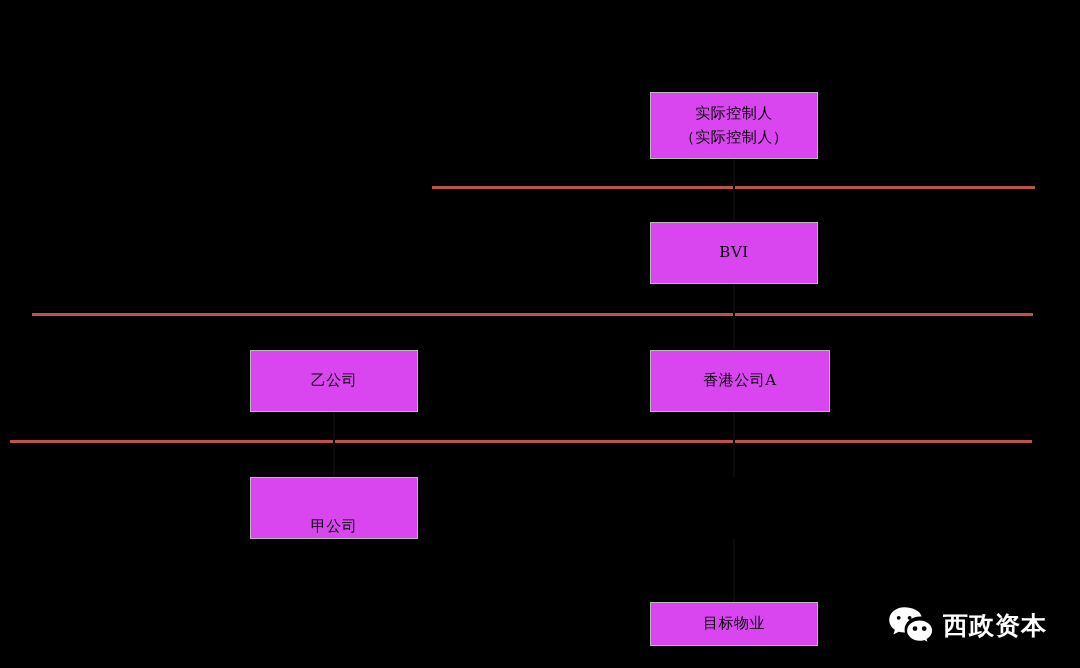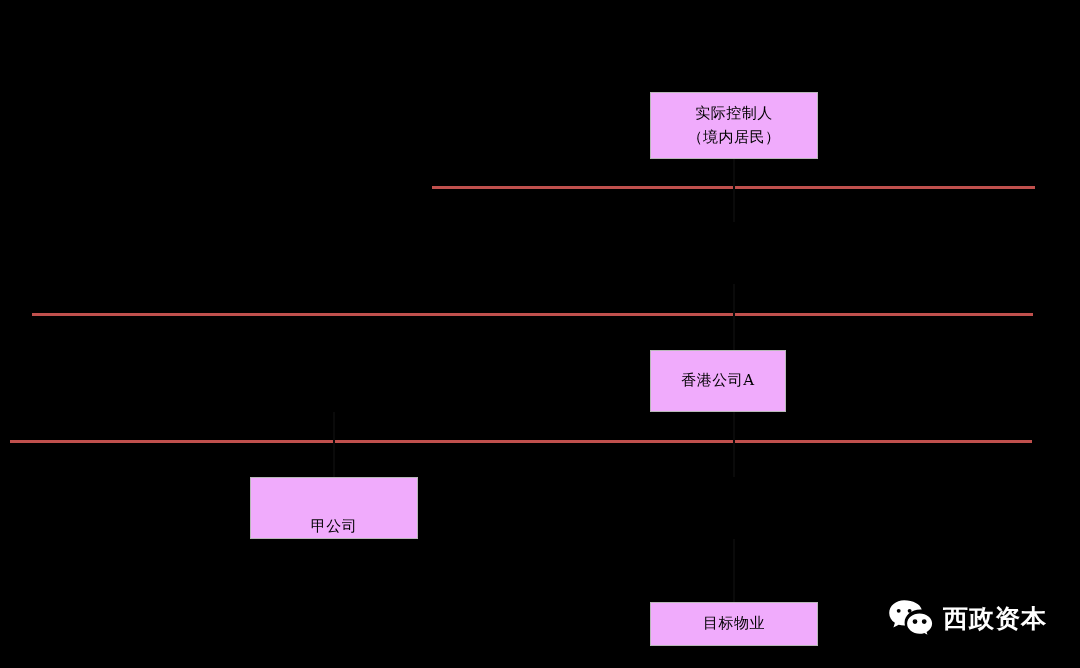--- a/index.html
+++ b/index.html
@@ -12,21 +12,21 @@
     width: 1080px;
     height: 668px;
     background: #000000;
     overflow: hidden;
     font-family: "DejaVu Sans", "Liberation Sans", sans-serif;
   }
 
   
   .node {
     position: absolute;
-    background: #f0abfc;
+    background: #d946ef;
     border: 1px solid #b8b8b8;
     box-sizing: border-box;
     display: flex;
     flex-direction: column;
     align-items: center;
     justify-content: center;
     color: #000000;
     font-family: "DejaVu Serif", "Liberation Serif", serif;
     font-size: 15px;
     line-height: 1.55;
@@ -50,20 +50,21 @@
     background: #0a0a0a;
     width: 2px;
   }
 
   
   #watermark {
     position: absolute;
     display: flex;
     align-items: center;
     gap: 9px;
+    margin-top: 7px;
   }
   #watermark .wm-text {
     color: #ffffff;
     font-family: "DejaVu Sans", "Liberation Sans", sans-serif;
     font-size: 25px;
     font-weight: 700;
     letter-spacing: 1px;
     white-space: nowrap;
   }
   .wechat-icon {
@@ -82,26 +83,32 @@
   <div class="divider" style="left: 10px; top: 440px; width: 1022px; background: rgb(192, 80, 77);"></div>
 
   <div class="connector" style="left: 733px; top: 159px; height: 63px;"></div>
   <div class="connector" style="left: 733px; top: 284px; height: 66px;"></div>
   <div class="connector" style="left: 733px; top: 412px; height: 65px;"></div>
   <div class="connector" style="left: 733px; top: 539px; height: 63px;"></div>
   <div class="connector" style="left: 333px; top: 412px; height: 65px;"></div>
 
   <div class="node" style="left: 650px; top: 92px; width: 168px; height: 67px;">
     <span class="line1">实际控制人</span>
-    <span class="line2">（境内居民）</span>
+    <span class="line2">（实际控制人）</span>
   </div>
 
+  <div class="node" style="left: 650px; top: 222px; width: 168px; height: 62px;">
+    <span class="line1">BVI</span>
+  </div>
 
+  <div class="node" style="left: 250px; top: 350px; width: 168px; height: 62px;">
+    <span class="line1">乙公司</span>
+  </div>
 
-  <div class="node" style="left: 650px; top: 350px; width: 136px; height: 62px;">
+  <div class="node" style="left: 650px; top: 350px; width: 180px; height: 62px;">
     <span class="line1">香港公司A</span>
   </div>
 
   <div class="node" style="left: 250px; top: 477px; width: 168px; height: 62px; justify-content: flex-end;">
     <span class="line1">甲公司</span>
   </div>
 
 
   <div class="node" style="left: 650px; top: 602px; width: 168px; height: 44px;">
     <span class="line1">目标物业</span>

